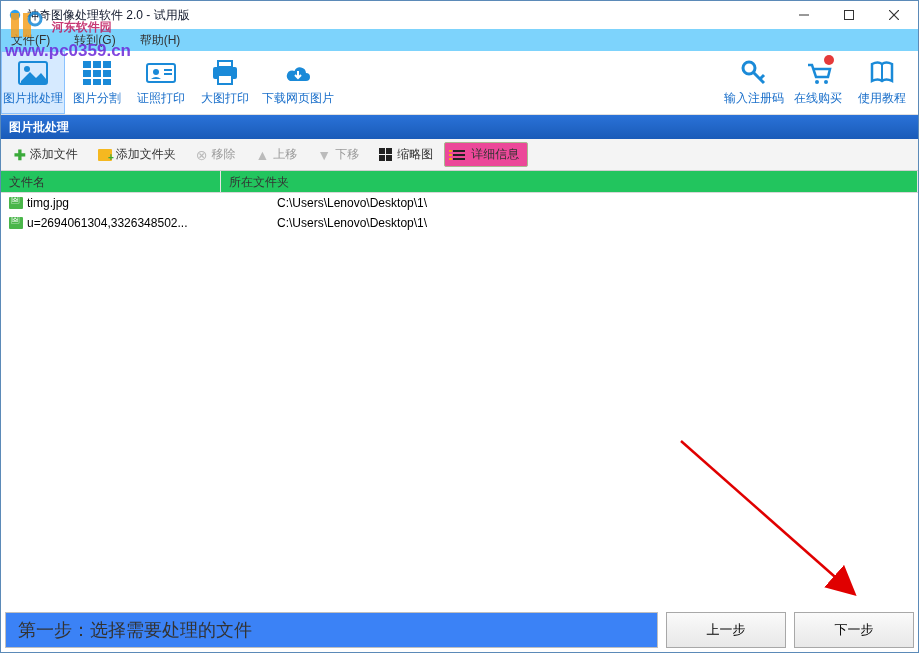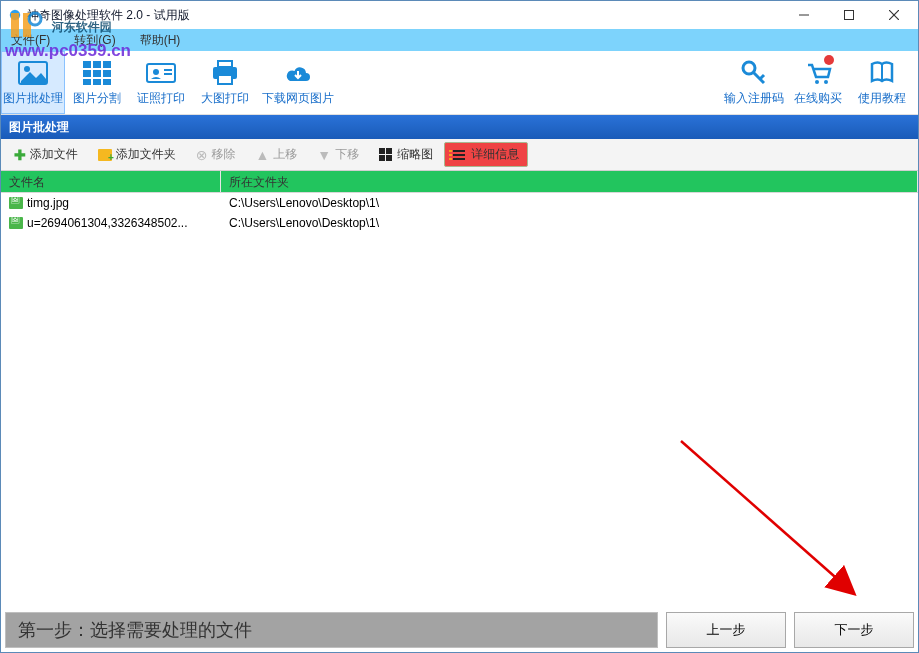--- a/index.html
+++ b/index.html
@@ -8,63 +8,63 @@
 .titlebar { height: 28px; background: #fff; display: flex; align-items: center; padding: 0 2px; position: relative; }
 .titlebar .app-icon { width: 16px; height: 16px; margin: 0 4px; background: radial-gradient(circle,#2aa0f0 40%, #fff 50%); border-radius: 2px; }
 .titlebar .title-text { color: #0f172a; font-size: 12px; }
 .titlebar .win-controls { margin-left: auto; display: flex; }
 .titlebar .win-btn { width: 45px; height: 28px; display: flex; align-items: center; justify-content: center; color:#333; }
 
 .menubar { height: 22px; display: flex; align-items: center; padding: 0 4px; gap: 12px; background:#7dd3fc; }
 .menubar .menu-item { color:#333; padding: 2px 6px; }
 
 .watermark { position: absolute; top: 4px; left: 4px; font-size: 24px; font-weight: bold; pointer-events: none; z-index: 50; opacity: .85; font-family: Arial; }
-.watermark .wm-top { color:#0c4a6e; }
+.watermark .wm-top { color:#be185d; }
 .watermark .wm-sub { color:#6d28d9; font-size: 17px; display:block; margin-top:-4px; }
 .watermark .wm-icon { width:40px; height:40px; display:inline-block; vertical-align:middle; }
 
 .ribbon { height: 64px; background:#fff; border-bottom:1px solid #e0e0e0; display:flex; align-items:stretch; }
 .ribbon .rb-group { display:flex; }
 .ribbon .rb-btn { width: 64px; display:flex; flex-direction:column; align-items:center; justify-content:center; gap:2px; color:#1a6fca; cursor:pointer; }
 .ribbon .rb-btn.active { background:#d6eaff; border:1px solid #8ac2ff; }
 .ribbon .rb-btn .rb-icon { font-size: 26px; height:30px; display:flex; align-items:center; }
 .ribbon .rb-btn .rb-label { font-size: 12px; color:#1a6fca; }
 .ribbon .rb-right { margin-left:auto; display:flex; padding-right:4px;}
 .cart-wrap { position:relative; }
 .cart-badge { position:absolute; top:4px; right:16px; width:10px; height:10px; background:#e53a3a; border-radius:50%; }
 
 .section-header { height: 24px; background: linear-gradient(#2a72d8,#1a5bb8); color:#fff; display:flex; align-items:center; padding:0 8px; font-size:12px; font-weight:bold; }
 
 .toolbar2 { height: 32px; background:#f4f4f4; border-bottom:1px solid #d0d0d0; display:flex; align-items:center; padding:0 4px; gap:2px; }
 .toolbar2 .tb-btn { display:flex; align-items:center; gap:4px; padding:3px 8px; color:#333; cursor:pointer; border:1px solid transparent; border-radius:2px; }
 .toolbar2 .tb-btn.disabled { color:#9a9a9a; }
-.toolbar2 .tb-btn.toggled { background:#ef4444; border:1px solid #a8b890;justify-content:center; }
+.toolbar2 .tb-btn.toggled { background:#ec4899; border:1px solid #a8b890;justify-content:center; }
 .toolbar2 .tb-btn .tb-icon { font-size:14px; }
 .green-plus { color:#3aaa3a; font-weight:bold; font-size:14px; }
 .folder-ic { width:14px; height:12px; background:#f5b820; border-radius:1px; display:inline-block; position:relative; }
 .folder-ic::after { content:"+"; position:absolute; right:-2px; bottom:-2px; color:#3aaa3a; font-size:10px; font-weight:bold; }
 .thumb-ic { display:inline-flex; flex-wrap:wrap; width:14px; height:14px; gap:1px; }
 .thumb-ic span { width:6px; height:6px; background:#222; }
 .list-ic { display:inline-flex; flex-direction:column; gap:2px; width:14px;}
 .list-ic span { height:2px; background:#222; width:12px; position:relative;}
 .list-ic span::before { content:""; position:absolute; left:-4px; width:3px; height:2px; background:#f5a020; }
 
 .list-area { position:relative; }
 .list-header { height:22px; display:flex; background:#22c55e; border-bottom:1px solid #d8d8d8; }
 .list-header .col { padding:3px 8px; border-right:1px solid #e6e6e6; color:#333; }
 .col-name { width:220px; }
 .col-folder { flex:1; }
 .list-body { }
-.list-row { height:20px; display:flex; align-items:center; }
+.list-row { height:20px; display:flex; align-items:center;gap:48px; }
 .list-row .cell { padding:1px 8px; display:flex; align-items:center; gap:4px;}
 .file-ic { width:14px; height:12px; background:#4ab64a; border-radius:1px; display:inline-block; position:relative; }
 .file-ic::after{ content:"🖼"; font-size:8px; position:absolute; left:1px; top:-2px; color:#fff;}
 
 .bottom-bar { position:absolute; left:4px; right:4px; bottom:4px; height:36px; display:flex; gap:8px; align-items:stretch; }
-.step-text { flex:1; border:1px solid #bfbfbf; background:#a3a3a3; display:flex; align-items:center; padding:0 12px; font-size:18px; font-family: SimSun; color:#333; }
+.step-text { flex:1; border:1px solid #bfbfbf; background:#3b82f6; display:flex; align-items:center; padding:0 12px; font-size:18px; font-family: SimSun; color:#333; }
 .nav-btn { width:120px; border:1px solid #a8a8a8; background:linear-gradient(#fafafa,#e8e8e8); display:flex; align-items:center; justify-content:center; font-size:13px; cursor:pointer;}
 
 .arrow-overlay { position:absolute; pointer-events:none; z-index:60; }
 
 svg.key-icon{ width:28px; height:28px; }
 svg.cart-icon{ width:28px; height:28px; }
 svg.book-icon{ width:28px; height:28px; }
 </style>
 </head>
 <body>

